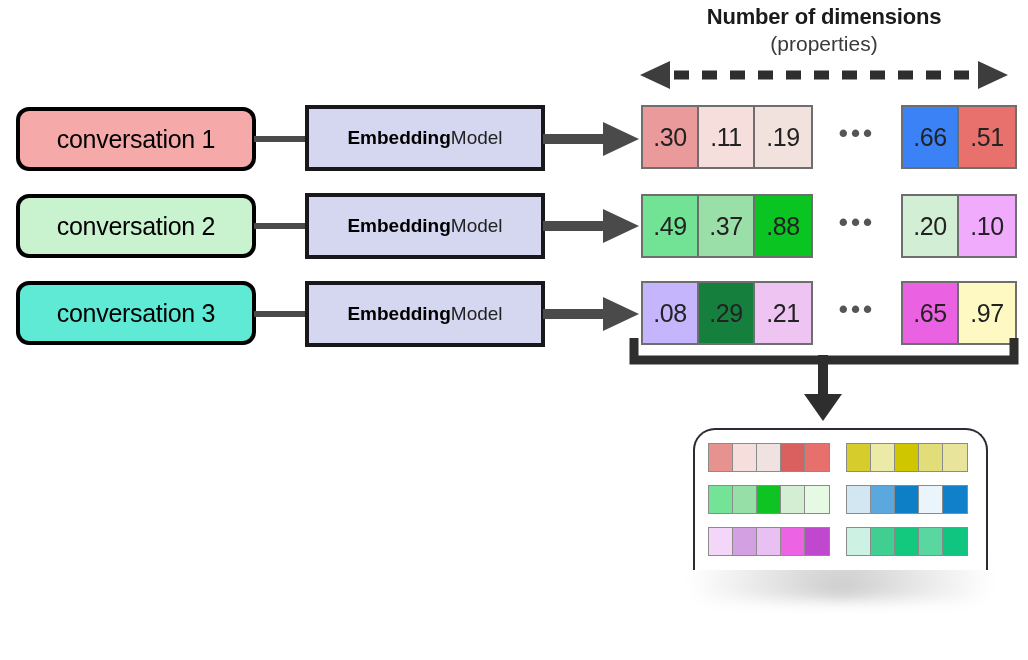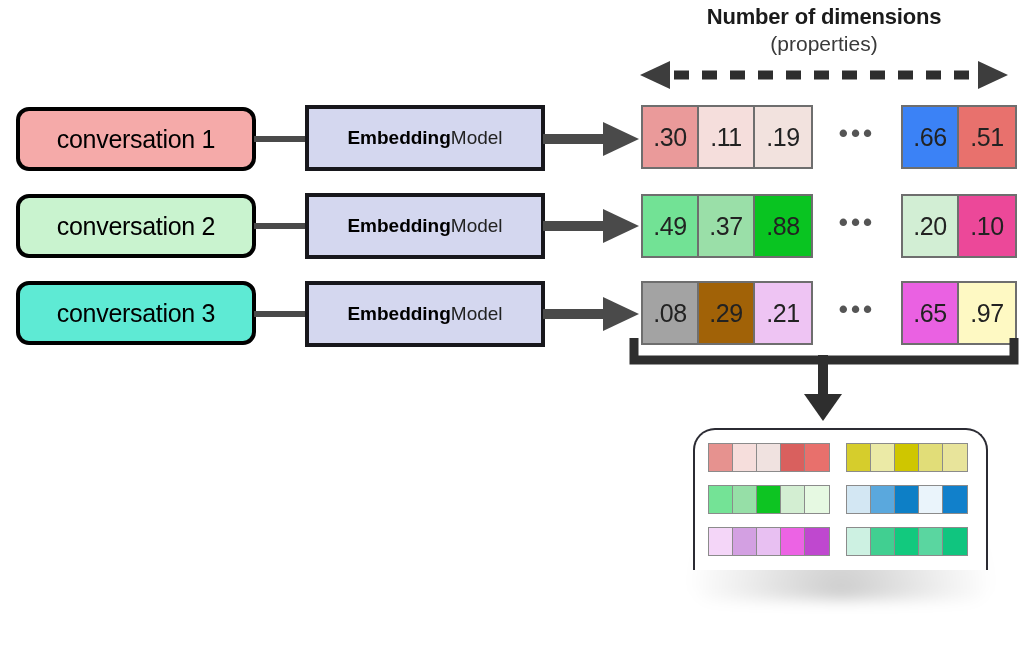--- a/index.html
+++ b/index.html
@@ -285,40 +285,40 @@
   </svg>
   <div class="vecrow r2">
     <div class="vgroup">
       <div class="vcell" style="background: rgb(114, 226, 149);">.49</div>
       <div class="vcell" style="background: rgb(154, 223, 168);">.37</div>
       <div class="vcell" style="background: rgb(9, 196, 33);">.88</div>
     </div>
     <div class="vdots">•••</div>
     <div class="vgroup">
       <div class="vcell" style="background: rgb(210, 238, 212);">.20</div>
-      <div class="vcell" style="background: #ec4899;">.10</div>
+      <div class="vcell" style="background: #f0abfc;">.10</div>
     </div>
   </div>
 
   <div class="conv r3" style="background: #5eead4;">
     <span>conversation 3</span>
   </div>
   <div class="link r3"></div>
   <div class="emb r3">
     <span class="l1">Embedding</span>
     <span class="l2">Model</span>
   </div>
   <svg class="bigarrow r3" viewBox="0 0 96 34">
     <rect x="0" y="12" width="66" height="10" fill="#4a4a4a"></rect>
     <polygon points="96,17 60,0 60,34" fill="#4a4a4a"></polygon>
   </svg>
   <div class="vecrow r3">
     <div class="vgroup">
-      <div class="vcell" style="background: #a3a3a3;">.08</div>
-      <div class="vcell" style="background: #a16207;">.29</div>
+      <div class="vcell" style="background: #c4b5fd;">.08</div>
+      <div class="vcell" style="background: #15803d;">.29</div>
       <div class="vcell" style="background: rgb(238, 196, 243);">.21</div>
     </div>
     <div class="vdots">•••</div>
     <div class="vgroup">
       <div class="vcell" style="background: rgb(234, 97, 226);">.65</div>
       <div class="vcell" style="background: #fef9c3;">.97</div>
     </div>
   </div>
 
   <svg class="bracket" viewBox="0 0 392 34">

